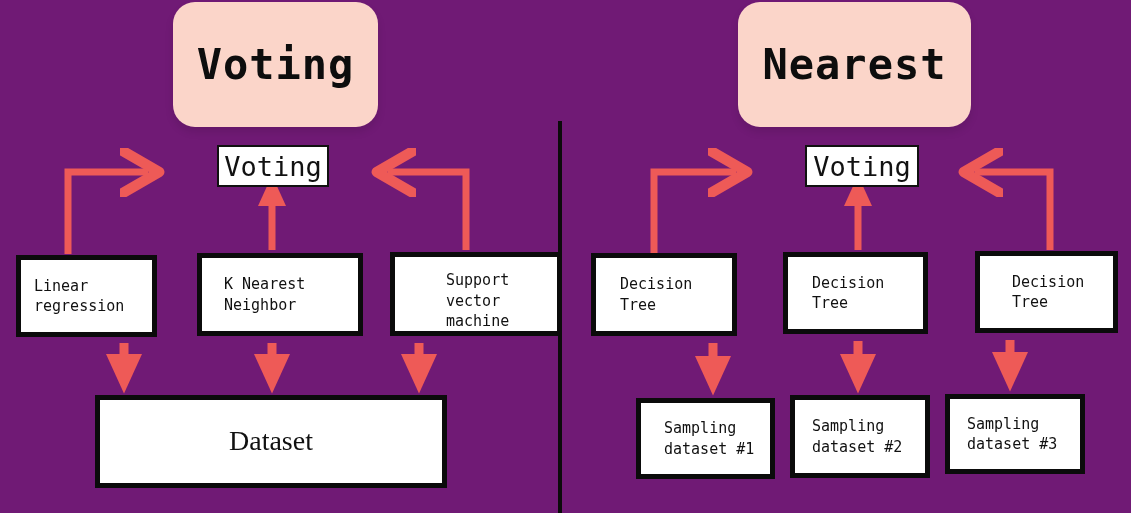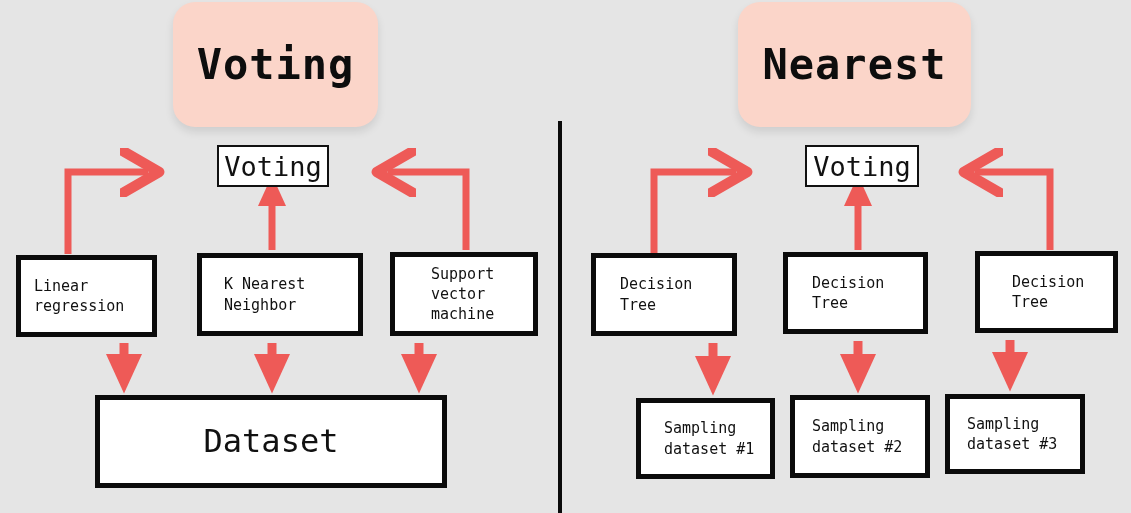--- a/index.html
+++ b/index.html
@@ -4,21 +4,21 @@
 <style>
   html, body {
     margin: 0;
     padding: 0;
     background: #ffffff;
   }
   #canvas {
     position: relative;
     width: 1131px;
     height: 513px;
-    background: #e5e5e5;
+    background: #701a75;
     overflow: hidden;
     font-family: "DejaVu Sans Mono", "Liberation Mono", monospace;
   }
 
   
   .header-pill {
     position: absolute;
     border-radius: 22px;
     background: #fbd5c9;
     box-shadow: 0 5px 9px rgba(0,0,0,0.10);
@@ -63,22 +63,23 @@
   .node-box.center-text {
     justify-content: center;
   }
   .node-box .node-text {
     font-size: 15px;
     color: #111111;
     line-height: 1.35;
     white-space: pre-line;
   }
   .node-box.big .node-text {
-    font-size: 32px;
+    font-size: 28px;
     line-height: 1.1;
+    font-family: Liberation Serif, serif;
   }
 
   
   .divider {
     position: absolute;
     background: #0b0b0b;
   }
 
   
   .arrow-layer {
@@ -162,21 +163,21 @@
   <div class="node-box left-text" style="left:16px; top:255px; width:141px; height:82px; padding-left:13px; box-sizing:border-box;">
     <span class="node-text">Linear
 regression</span>
   </div>
 
   <div class="node-box left-text" style="left:197px; top:253px; width:166px; height:83px; padding-left:22px; box-sizing:border-box;">
     <span class="node-text">K Nearest
 Neighbor</span>
   </div>
 
-  <div class="node-box left-text" style="left:390px; top:252px; width:148px; height:84px; padding-left:36px; box-sizing:border-box;">
+  <div class="node-box left-text" style="left:390px; top:252px; width:172px; height:84px; padding-left:51px; box-sizing:border-box;align-items:flex-end;">
     <span class="node-text">Support
 vector
 machine</span>
   </div>
 
   <div class="node-box center-text big" style="left:95px; top:395px; width:342px; height:83px;">
     <span class="node-text">Dataset</span>
   </div>
 
   <div class="divider" style="left:558px; top:121px; width:4px; height:392px;"></div>

